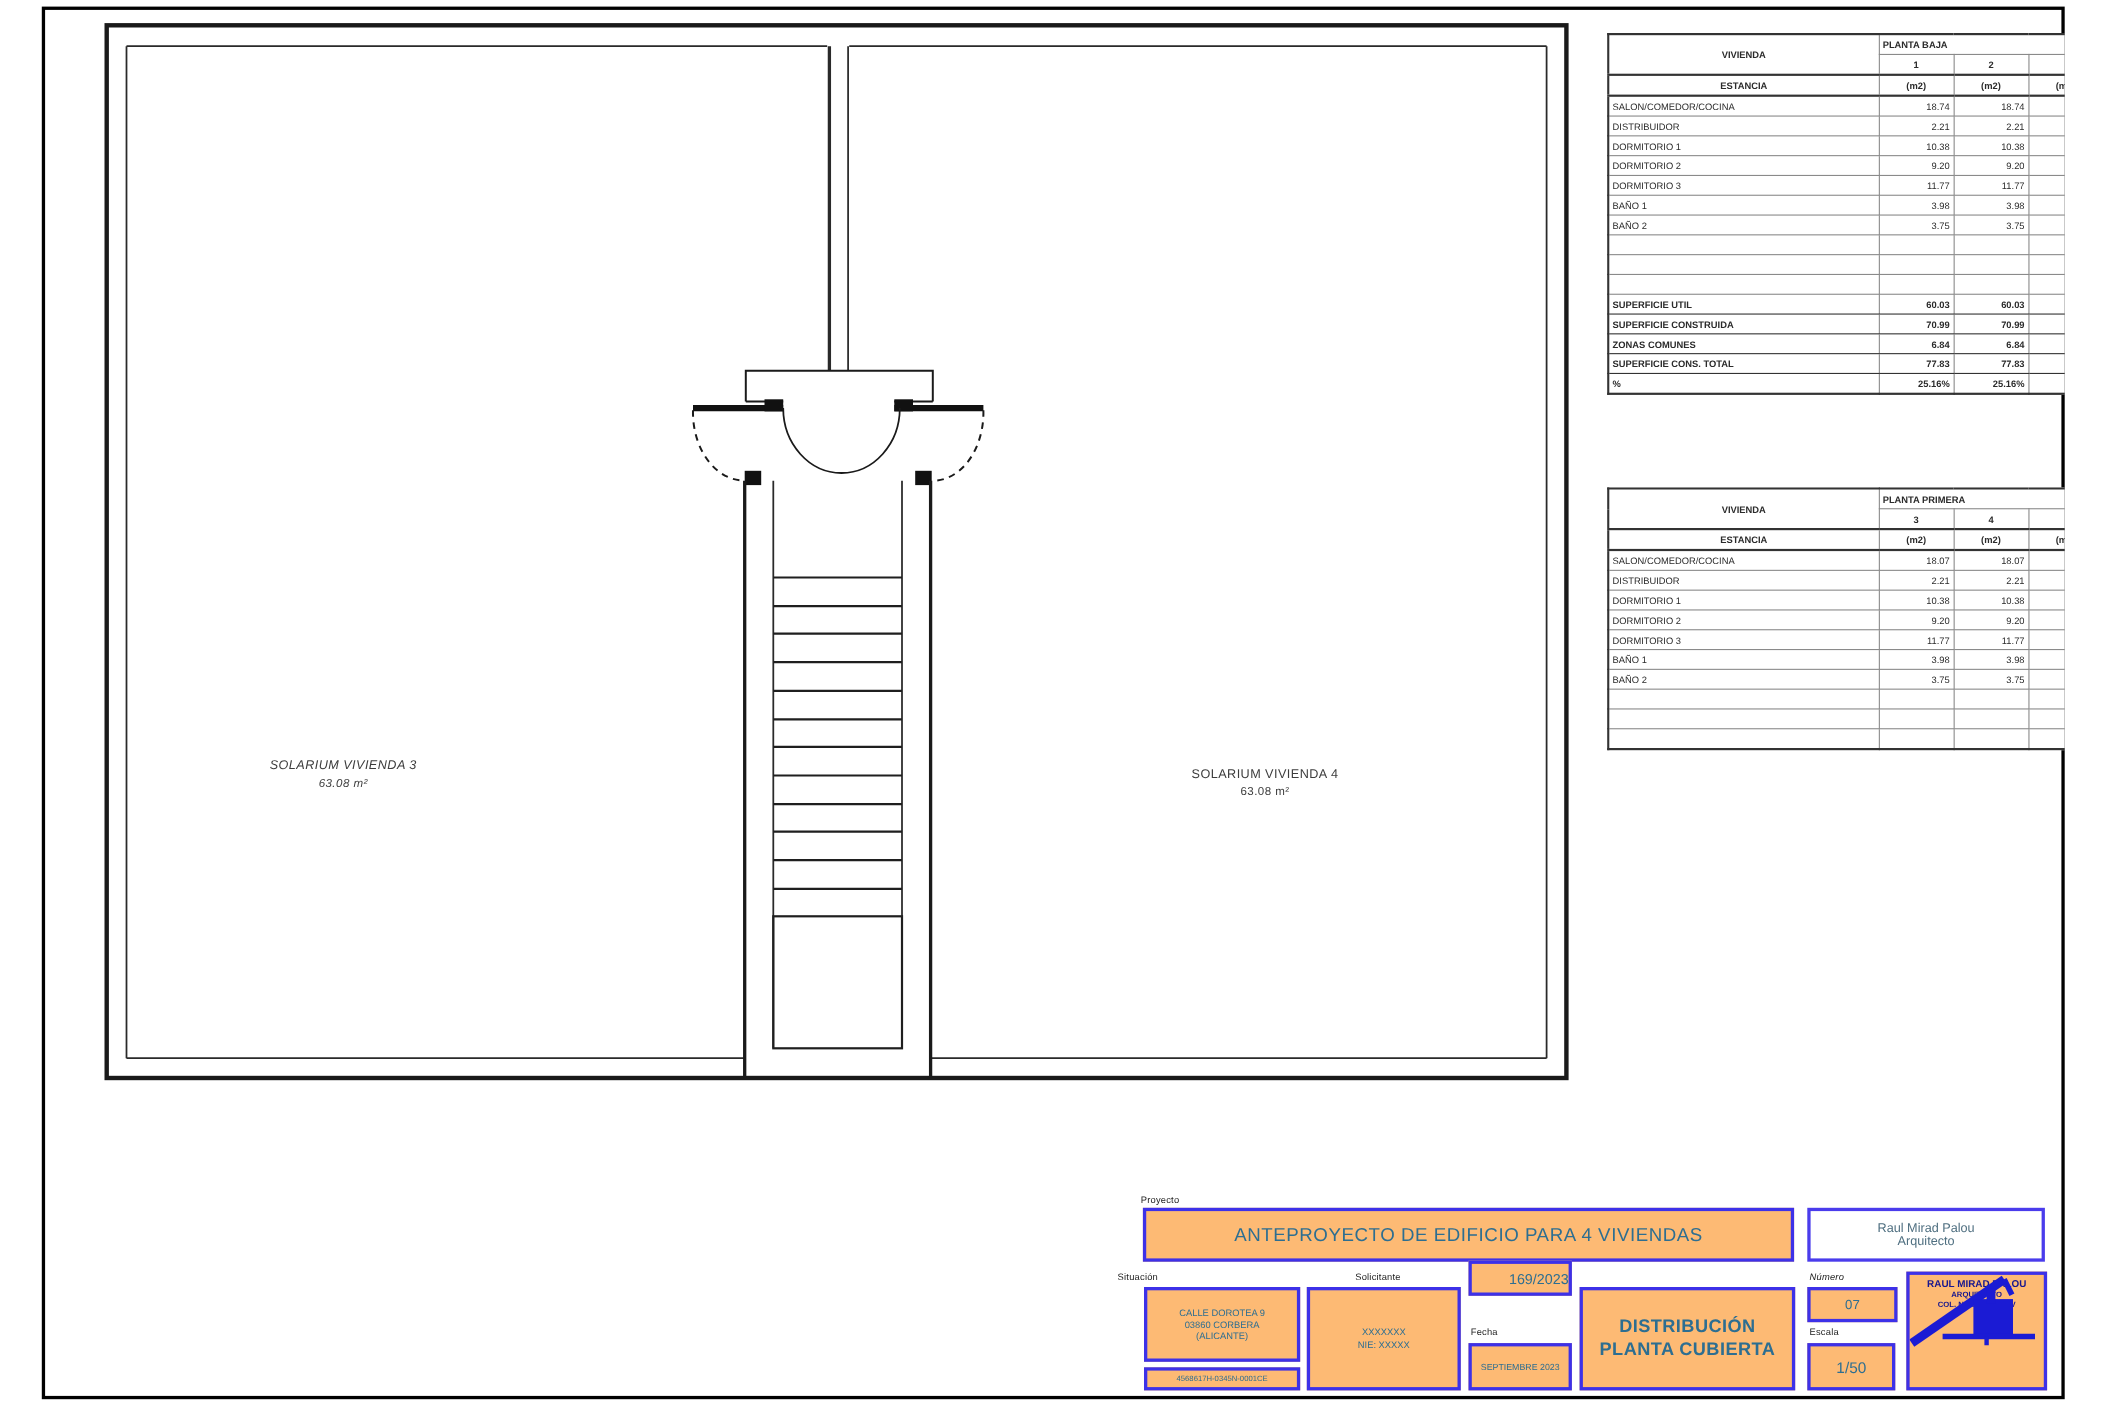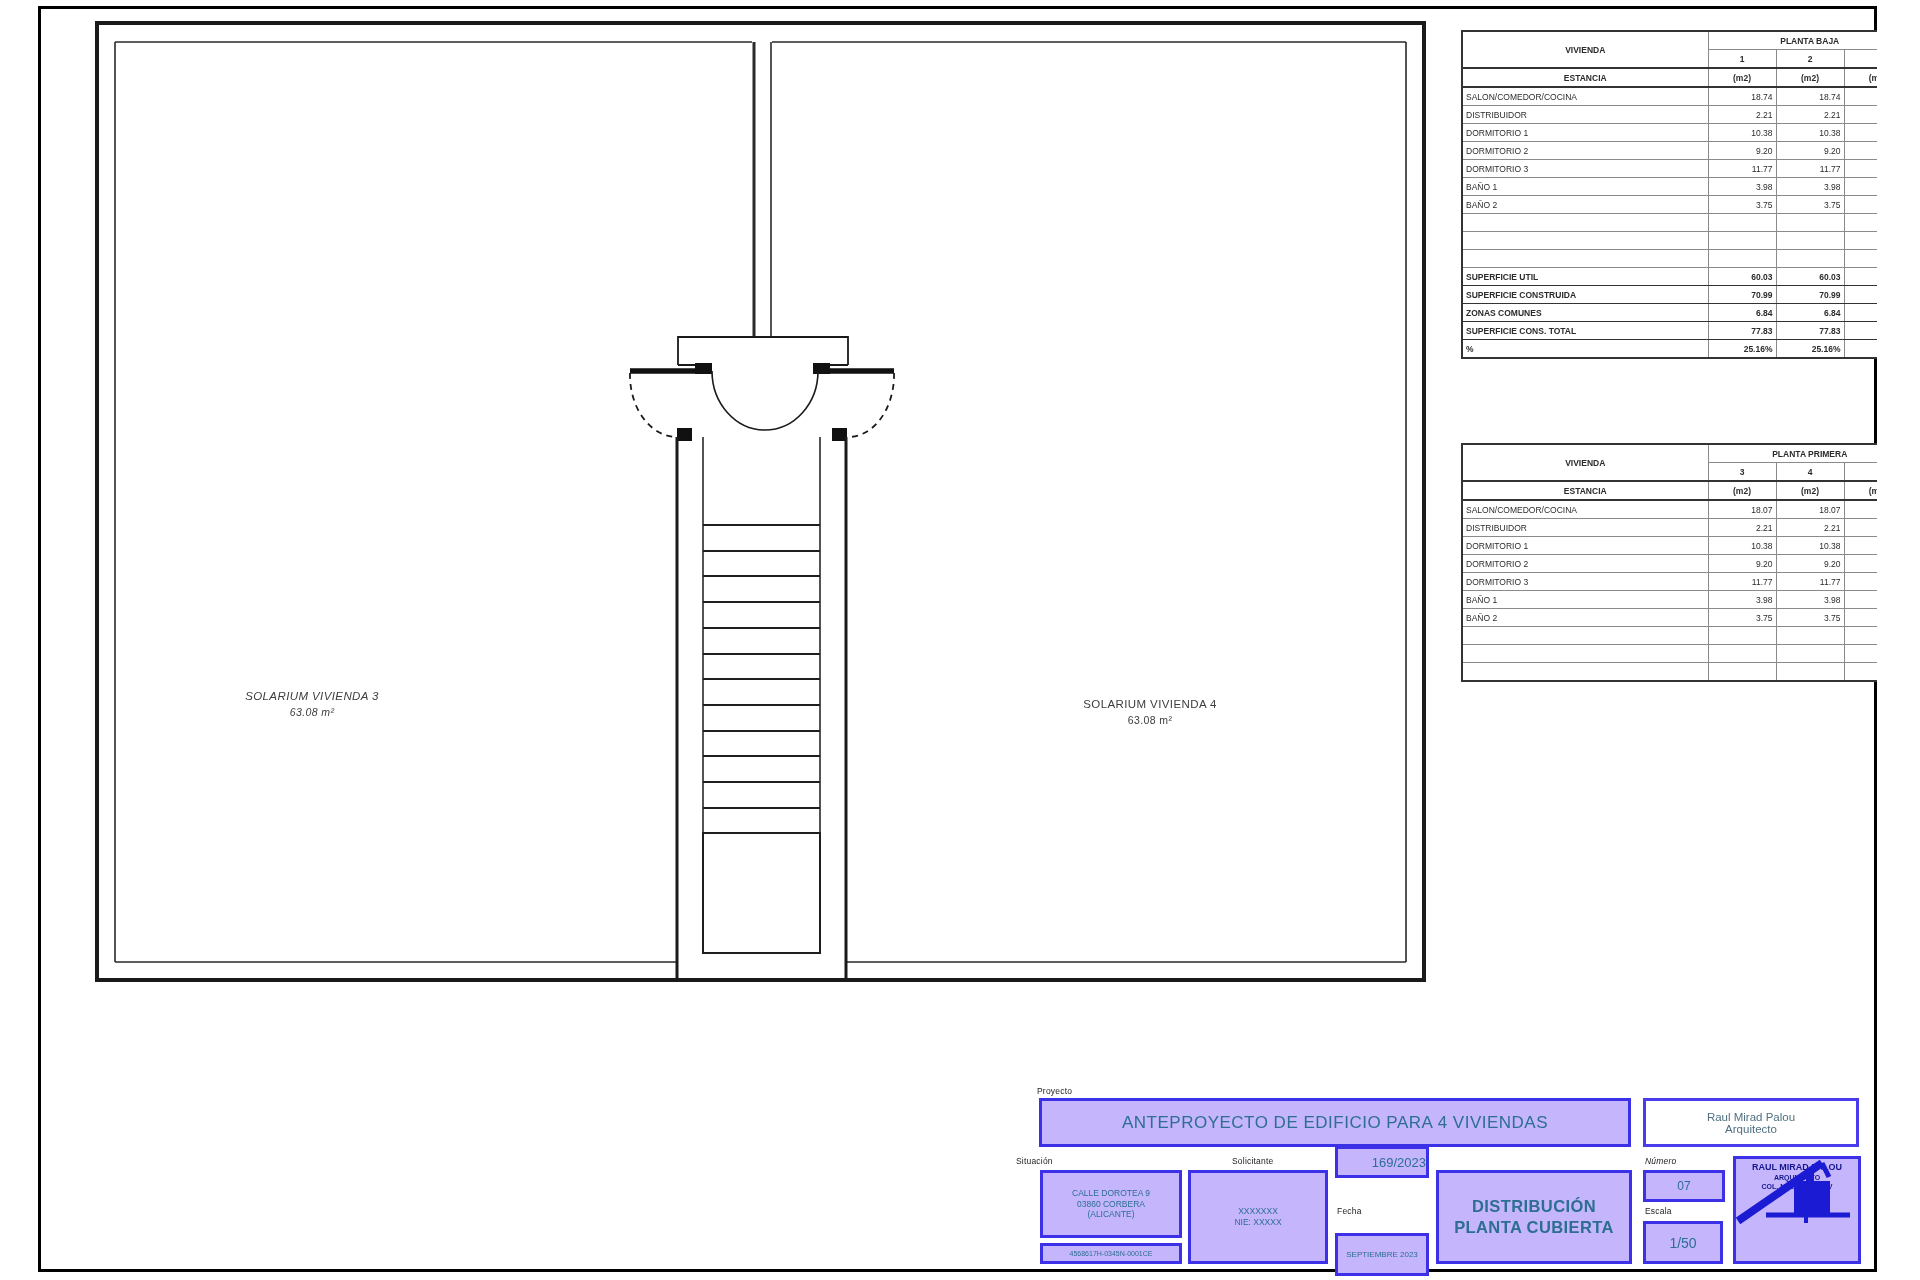--- a/index.html
+++ b/index.html
@@ -12,31 +12,31 @@
               font-size:11.5px;letter-spacing:.4px;white-space:nowrap;}
   .room-area{font-size:10.5px;margin-top:4px;}
 
   
   .tblbox{position:absolute;overflow:hidden;}
   table.areas{border-collapse:collapse;table-layout:fixed;width:452px;background:#fff;
               font-size:8.5px;color:#2b2b2b;}
   table.areas td{border:1px solid #8a8a8a;height:17px;padding:0 3px;overflow:hidden;white-space:nowrap;}
   table.areas{border:2px solid #333;}
   td.hd{font-weight:bold;text-align:center;}
-  td.floor{text-align:center;font-weight:bold;}
+  td.floor{text-align:left;font-weight:bold;}
   td.viv{text-align:center;vertical-align:middle;}
   td.val,td.num{border-left:1.6px solid #333 !important;}
   td.val{text-align:right;}
   tr.est td{border-top:2.4px solid #333;border-bottom:2.4px solid #333;}
   tr.sum td{border-top:1.8px solid #333;border-bottom:1.8px solid #333;font-weight:bold;}
   tr.sum td.val{font-weight:bold;}
 
   
   .lbl-sm{position:absolute;font-size:8.5px;color:#1c1c1c;letter-spacing:.2px;}
-  .cyanbox{position:absolute;background:#c4b5fd;border:3px solid #3d31e8;box-sizing:border-box;
+  .cyanbox{position:absolute;background:#fdba74;border:3px solid #3d31e8;box-sizing:border-box;
            display:flex;align-items:center;justify-content:center;text-align:center;color:#2d6e91;}
   .whitebox{position:absolute;background:#ffffff;border:3px solid #4a3cec;box-sizing:border-box;
             display:flex;flex-direction:column;align-items:center;justify-content:center;
             text-align:center;color:#4f6f80;}
   .stack{display:flex;flex-direction:column;line-height:1.25;}
 </style>
 </head>
 <body>
 
 <div class="canvas">
@@ -318,21 +318,21 @@
 
   <div class="cyanbox stack" style="left:1188px;top:1170px;width:140px;height:94px;font-size:8.5px;">
     <span>XXXXXXX</span>
     <span>NIE: XXXXX</span>
   </div>
 
   <div class="cyanbox" style="left:1335px;top:1146px;width:94px;height:32px;font-size:13px;justify-content:flex-end;">
     <span>169/2023</span>
   </div>
   <div class="lbl-sm" style="left:1337px;top:1206px;">Fecha</div>
-  <div class="cyanbox" style="left:1335px;top:1221px;width:94px;height:43px;font-size:8px;margin-top:12px;">
+  <div class="cyanbox" style="left:1335px;top:1221px;width:94px;height:43px;font-size:8px;">
     <span>SEPTIEMBRE 2023</span>
   </div>
 
   <div class="cyanbox stack" style="left:1436px;top:1170px;width:196px;height:94px;font-size:16.5px;font-weight:bold;letter-spacing:.4px;">
     <span>DISTRIBUCIÓN</span>
     <span>PLANTA CUBIERTA</span>
   </div>
 
   <div class="cyanbox" style="left:1643px;top:1170px;width:82px;height:32px;font-size:12px;">
     <span>07</span>

